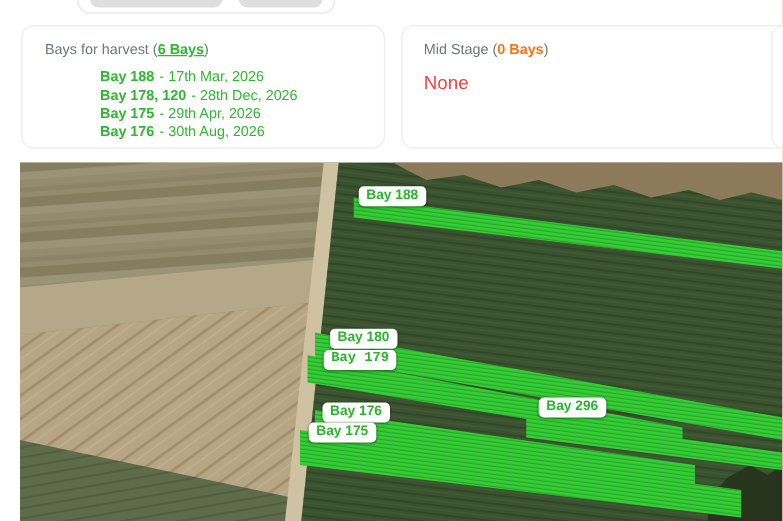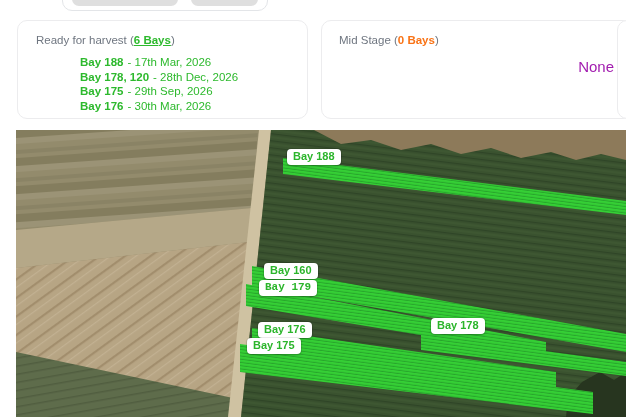--- a/index.html
+++ b/index.html
@@ -20,21 +20,21 @@
   .card-harvest { left:17px; width:291px; padding:13px 18px; }
   .card-mid     { left:321px; width:311px; padding:13px 17px; }
   .card-stub    { left:617px; width:70px; }
   .card-title { font-size:11.5px; color:#6f7680; }
   .count-green { color:#2db92d; font-weight:700;text-decoration:underline; }
   .count-orange { color:#f97316; font-weight:700; }
   .bay-rows { margin-top:9px; }
   .bay-row { font-size:11.5px; line-height:14.5px; color:#2db92d;padding-left:44px; }
   .bay-row b { font-weight:700; }
   .bay-row .date { margin-left:4px; }
-  .none-text { margin-top:12px; font-size:15px; color:#a21caf;text-align:right; }
+  .none-text { margin-top:12px; font-size:15px; color:#ef4444; }
 
   
   .map { position:absolute; left:16px; top:130px; width:610px; height:287px;
     overflow:hidden; background:#958c6d; }
   .map svg { display:block; }
   .bay-chip { position:absolute; background:#ffffff; border-radius:4px;
     padding:1px 6px 2px 6px; font-size:11px; font-weight:700; color:#2bb52b;
     line-height:13px; white-space:nowrap;
     box-shadow:0 0 0 1px rgba(0,0,0,0.07), 0 1px 2px rgba(0,0,0,0.25); }
   .chip-188 { left:271px; top:19px; }
@@ -46,26 +46,26 @@
 </style>
 </head>
 <body>
 
 <div class="tabs-wrap">
   <button class="tab-btn">Ready for Harvest</button>
   <button class="tab-btn">Mid Stage</button>
 </div>
 
 <div class="card card-harvest">
-  <div class="card-title"><span>Ready for harvest (</span><span class="count-green">6 Bays</span><span>)</span></div>
+  <div class="card-title"><span>Bays for harvest (</span><span class="count-green">6 Bays</span><span>)</span></div>
   <div class="bay-rows">
     <div class="bay-row"><b>Bay 188</b><span class="date">- 17th Mar, 2026</span></div>
     <div class="bay-row"><b>Bay 178, 120</b><span class="date">- 28th Dec, 2026</span></div>
-    <div class="bay-row"><b>Bay 175</b><span class="date">- 29th Sep, 2026</span></div>
-    <div class="bay-row"><b>Bay 176</b><span class="date">- 30th Mar, 2026</span></div>
+    <div class="bay-row"><b>Bay 175</b><span class="date">- 29th Apr, 2026</span></div>
+    <div class="bay-row"><b>Bay 176</b><span class="date">- 30th Aug, 2026</span></div>
   </div>
 </div>
 
 <div class="card card-mid">
   <div class="card-title"><span>Mid Stage (</span><span class="count-orange">0 Bays</span><span>)</span></div>
   <div class="none-text">None</div>
 </div>
 
 <div class="card card-stub"></div>
 
@@ -110,18 +110,18 @@
 
     <polygon points="267,28 610,71 610,85 267,44" fill="url(#bandHatch)"></polygon>
     <polygon points="230,154 530,212 530,226 230,176" fill="url(#bandHatch)"></polygon>
     <polygon points="236,136 610,204 610,222 236,156" fill="url(#bandHatch)"></polygon>
     <polygon points="405,204 610,232 610,246 405,220" fill="url(#bandHatch)"></polygon>
     <polygon points="224,214 577,262 577,284 224,242" fill="url(#bandHatch)"></polygon>
     <polygon points="236,198 540,242 540,258 236,220" fill="url(#bandHatch)"></polygon>
   </svg>
 
   <div class="bay-chip chip-188">Bay 188</div>
-  <div class="bay-chip chip-180">Bay 160</div>
+  <div class="bay-chip chip-180">Bay 180</div>
   <div class="bay-chip chip-179">Bay 179</div>
   <div class="bay-chip chip-176">Bay 176</div>
   <div class="bay-chip chip-175">Bay 175</div>
-  <div class="bay-chip chip-178">Bay 178</div>
+  <div class="bay-chip chip-178">Bay 296</div>
 </div>
 
 </body></html>

